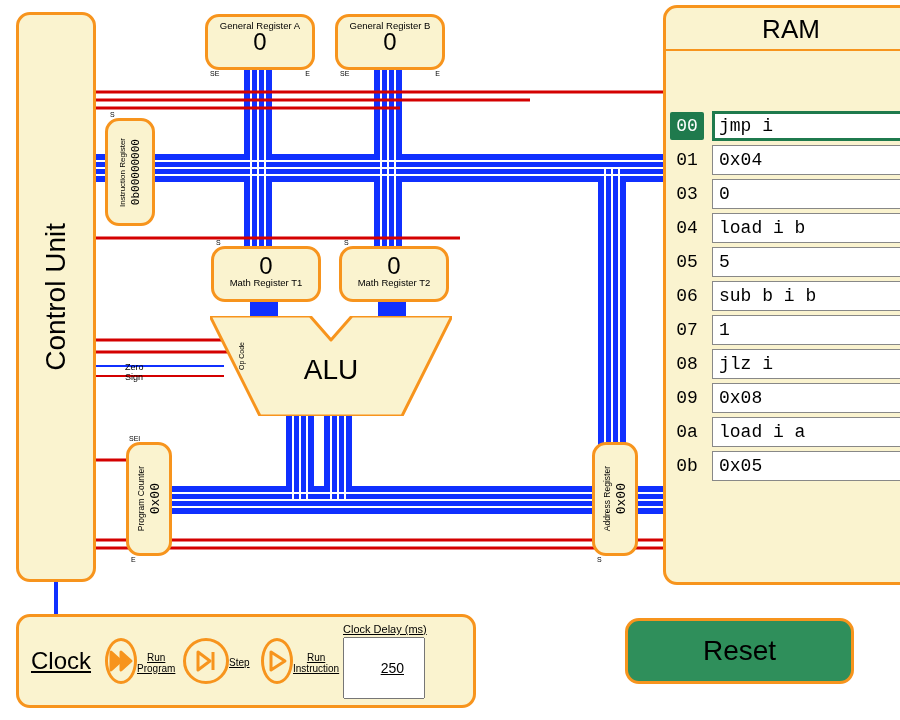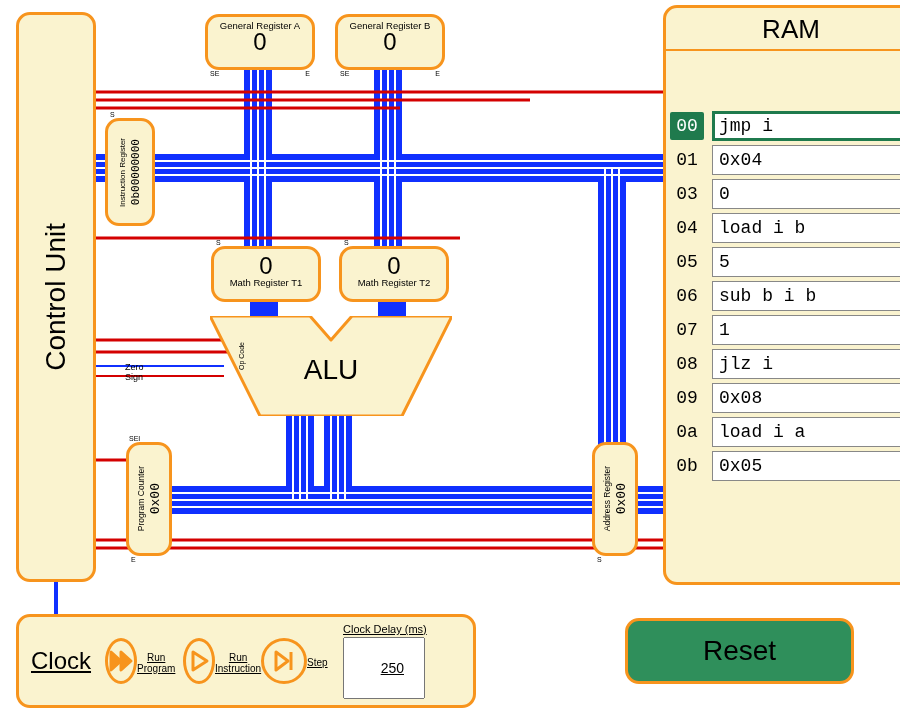--- a/index.html
+++ b/index.html
@@ -439,39 +439,39 @@
           </g>
         </svg>
     </div>
     <div class="cap">Run
 Program</div>
   </div>
 
   <div class="clk-btn">
     <div class="circle">
       <svg width="26" height="26" viewBox="0 0 26 26">
-          <path d="M7 4 L21 13 L7 22 Z" fill="none" stroke="#f7941d" stroke-width="3" stroke-linejoin="round"></path>
-        </svg>
-    </div>
-    <div class="cap">Run
-Instruction</div>
-  </div>
-
-  <div class="clk-btn">
-    <div class="circle">
-      <svg width="26" height="26" viewBox="0 0 26 26">
           <g fill="none" stroke="#f7941d" stroke-width="3" stroke-linejoin="round">
             <path d="M5 4 L17 13 L5 22 Z"></path>
             <line x1="20" y1="4" x2="20" y2="22"></line>
           </g>
         </svg>
     </div>
     <div class="cap">Step</div>
   </div>
 
+  <div class="clk-btn">
+    <div class="circle">
+      <svg width="26" height="26" viewBox="0 0 26 26">
+          <path d="M7 4 L21 13 L7 22 Z" fill="none" stroke="#f7941d" stroke-width="3" stroke-linejoin="round"></path>
+        </svg>
+    </div>
+    <div class="cap">Run
+Instruction</div>
+  </div>
+
   <div class="delay-box">
     <span class="dlabel">Clock Delay (ms)</span>
     <input type="number" value="250" style="">
   </div>
 </div>
 
 <div id="reset-btn">
   <span>Reset</span>
 </div>
 

